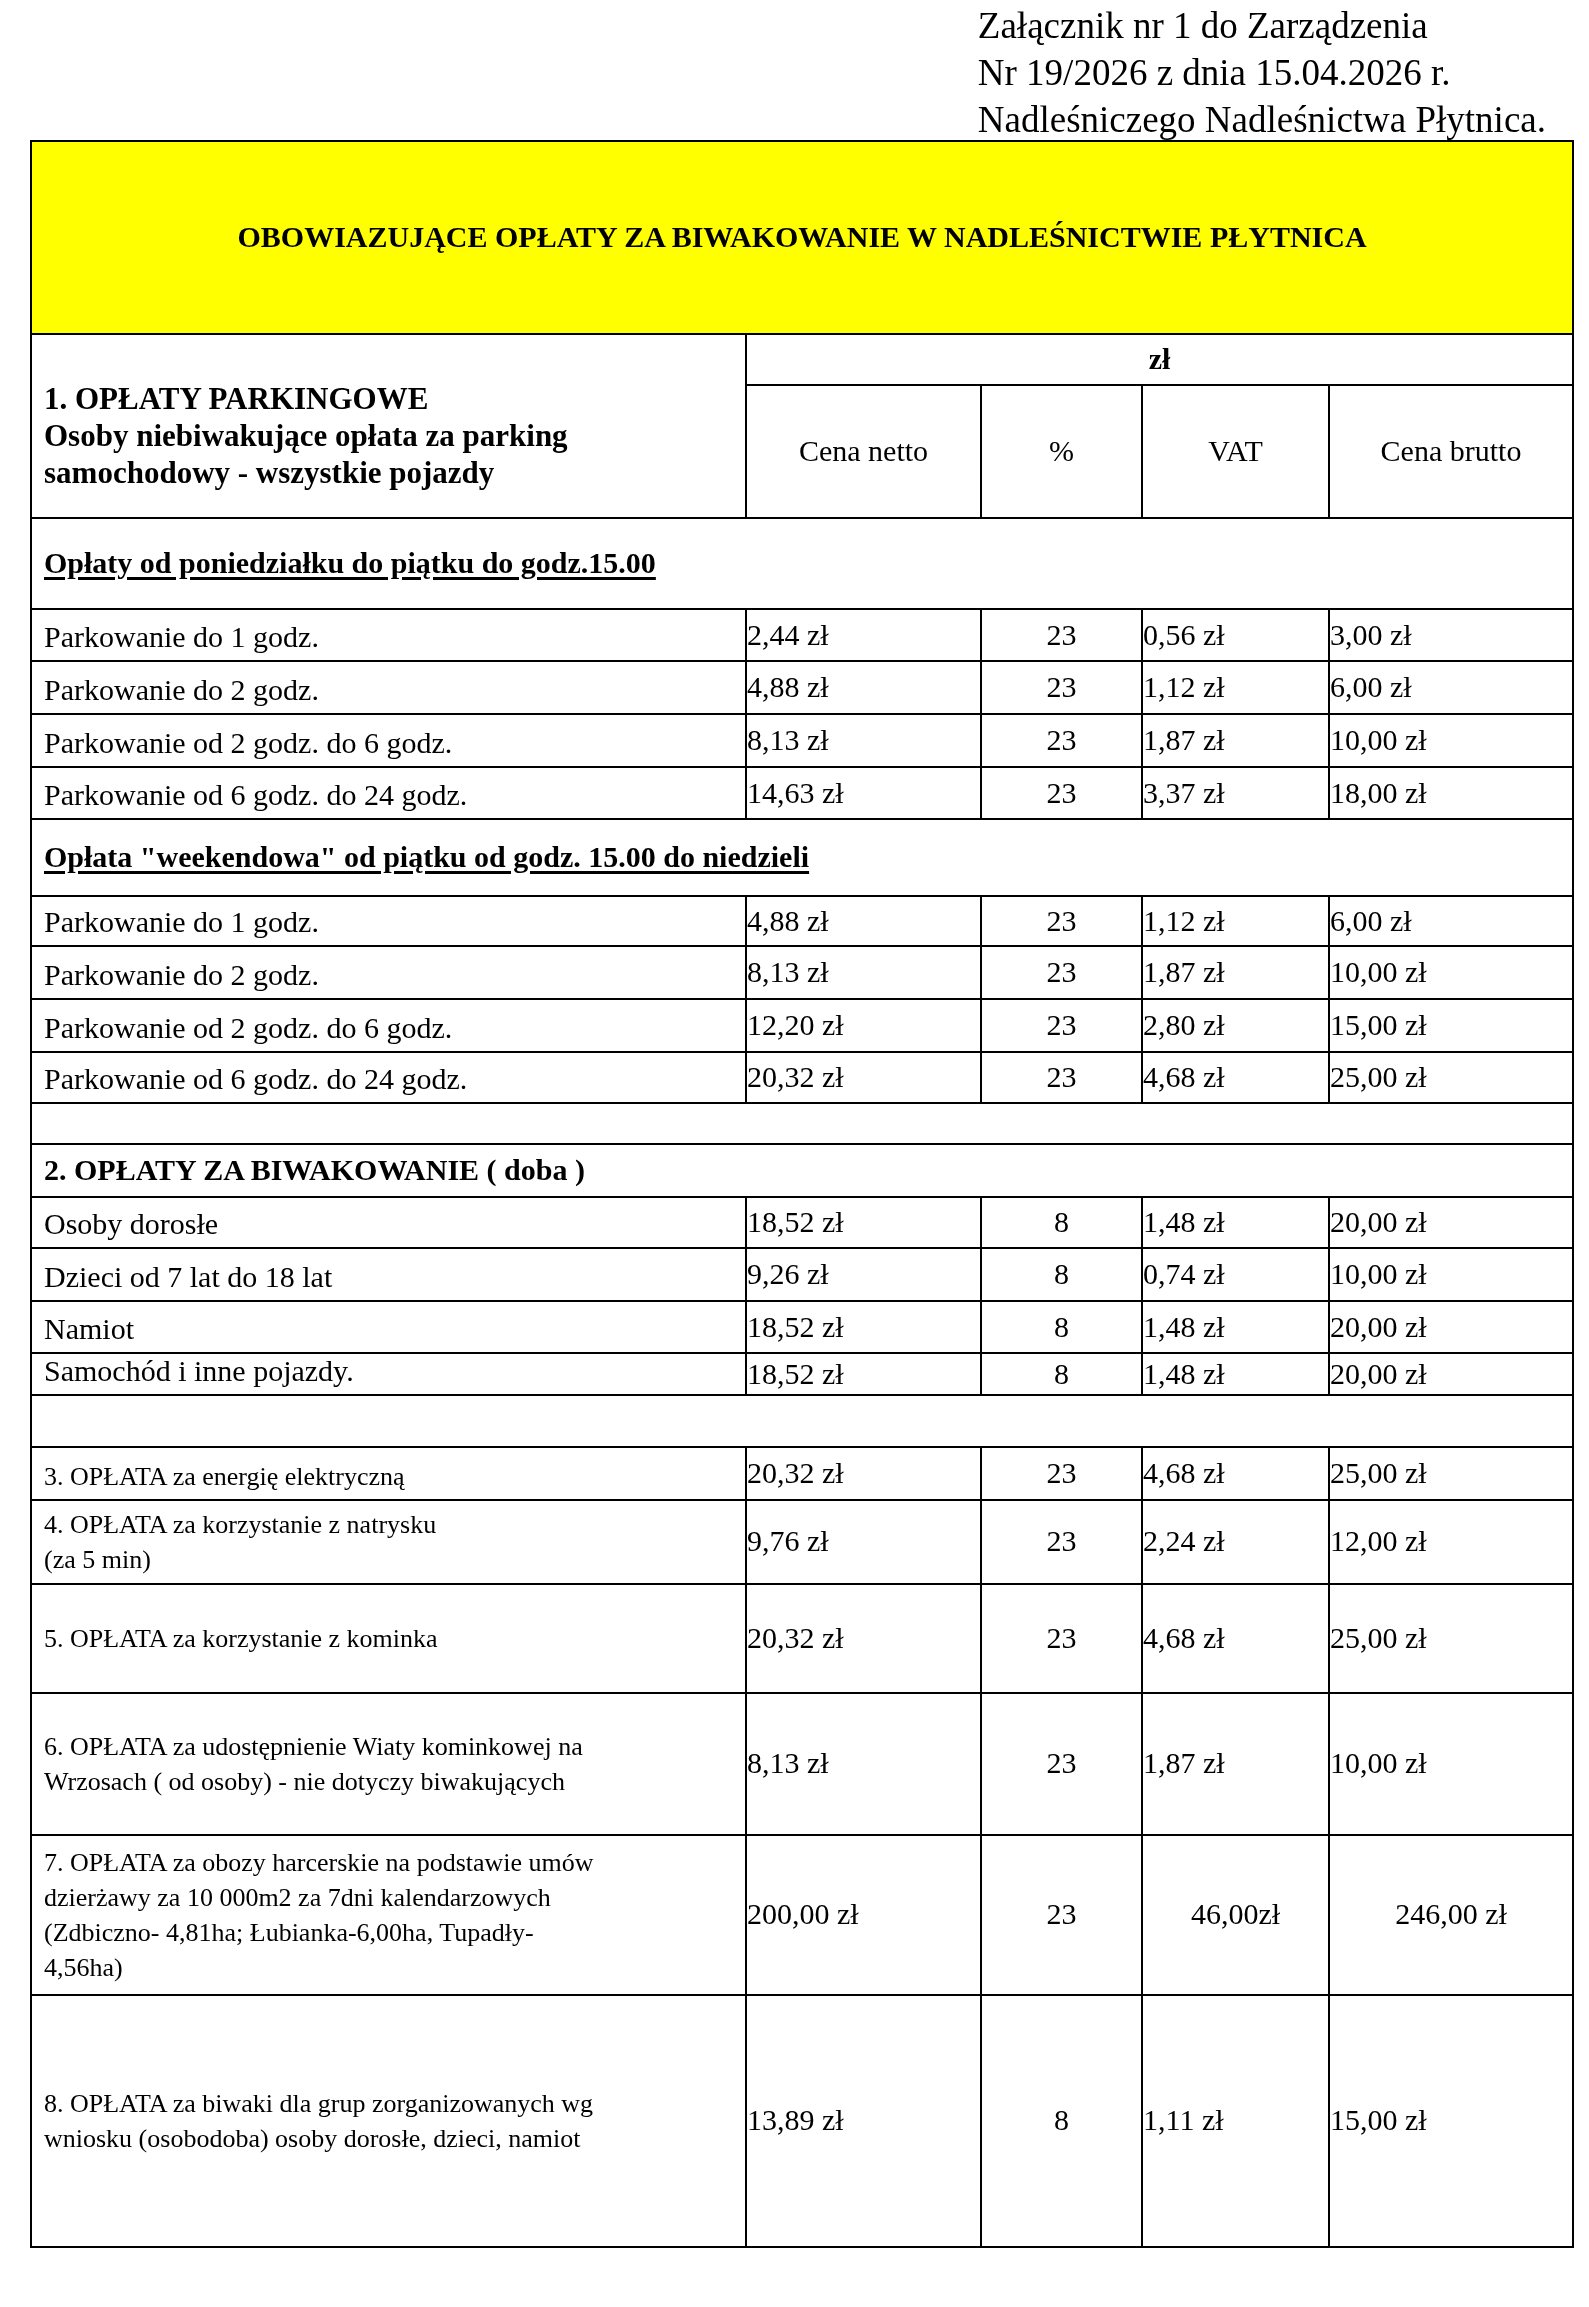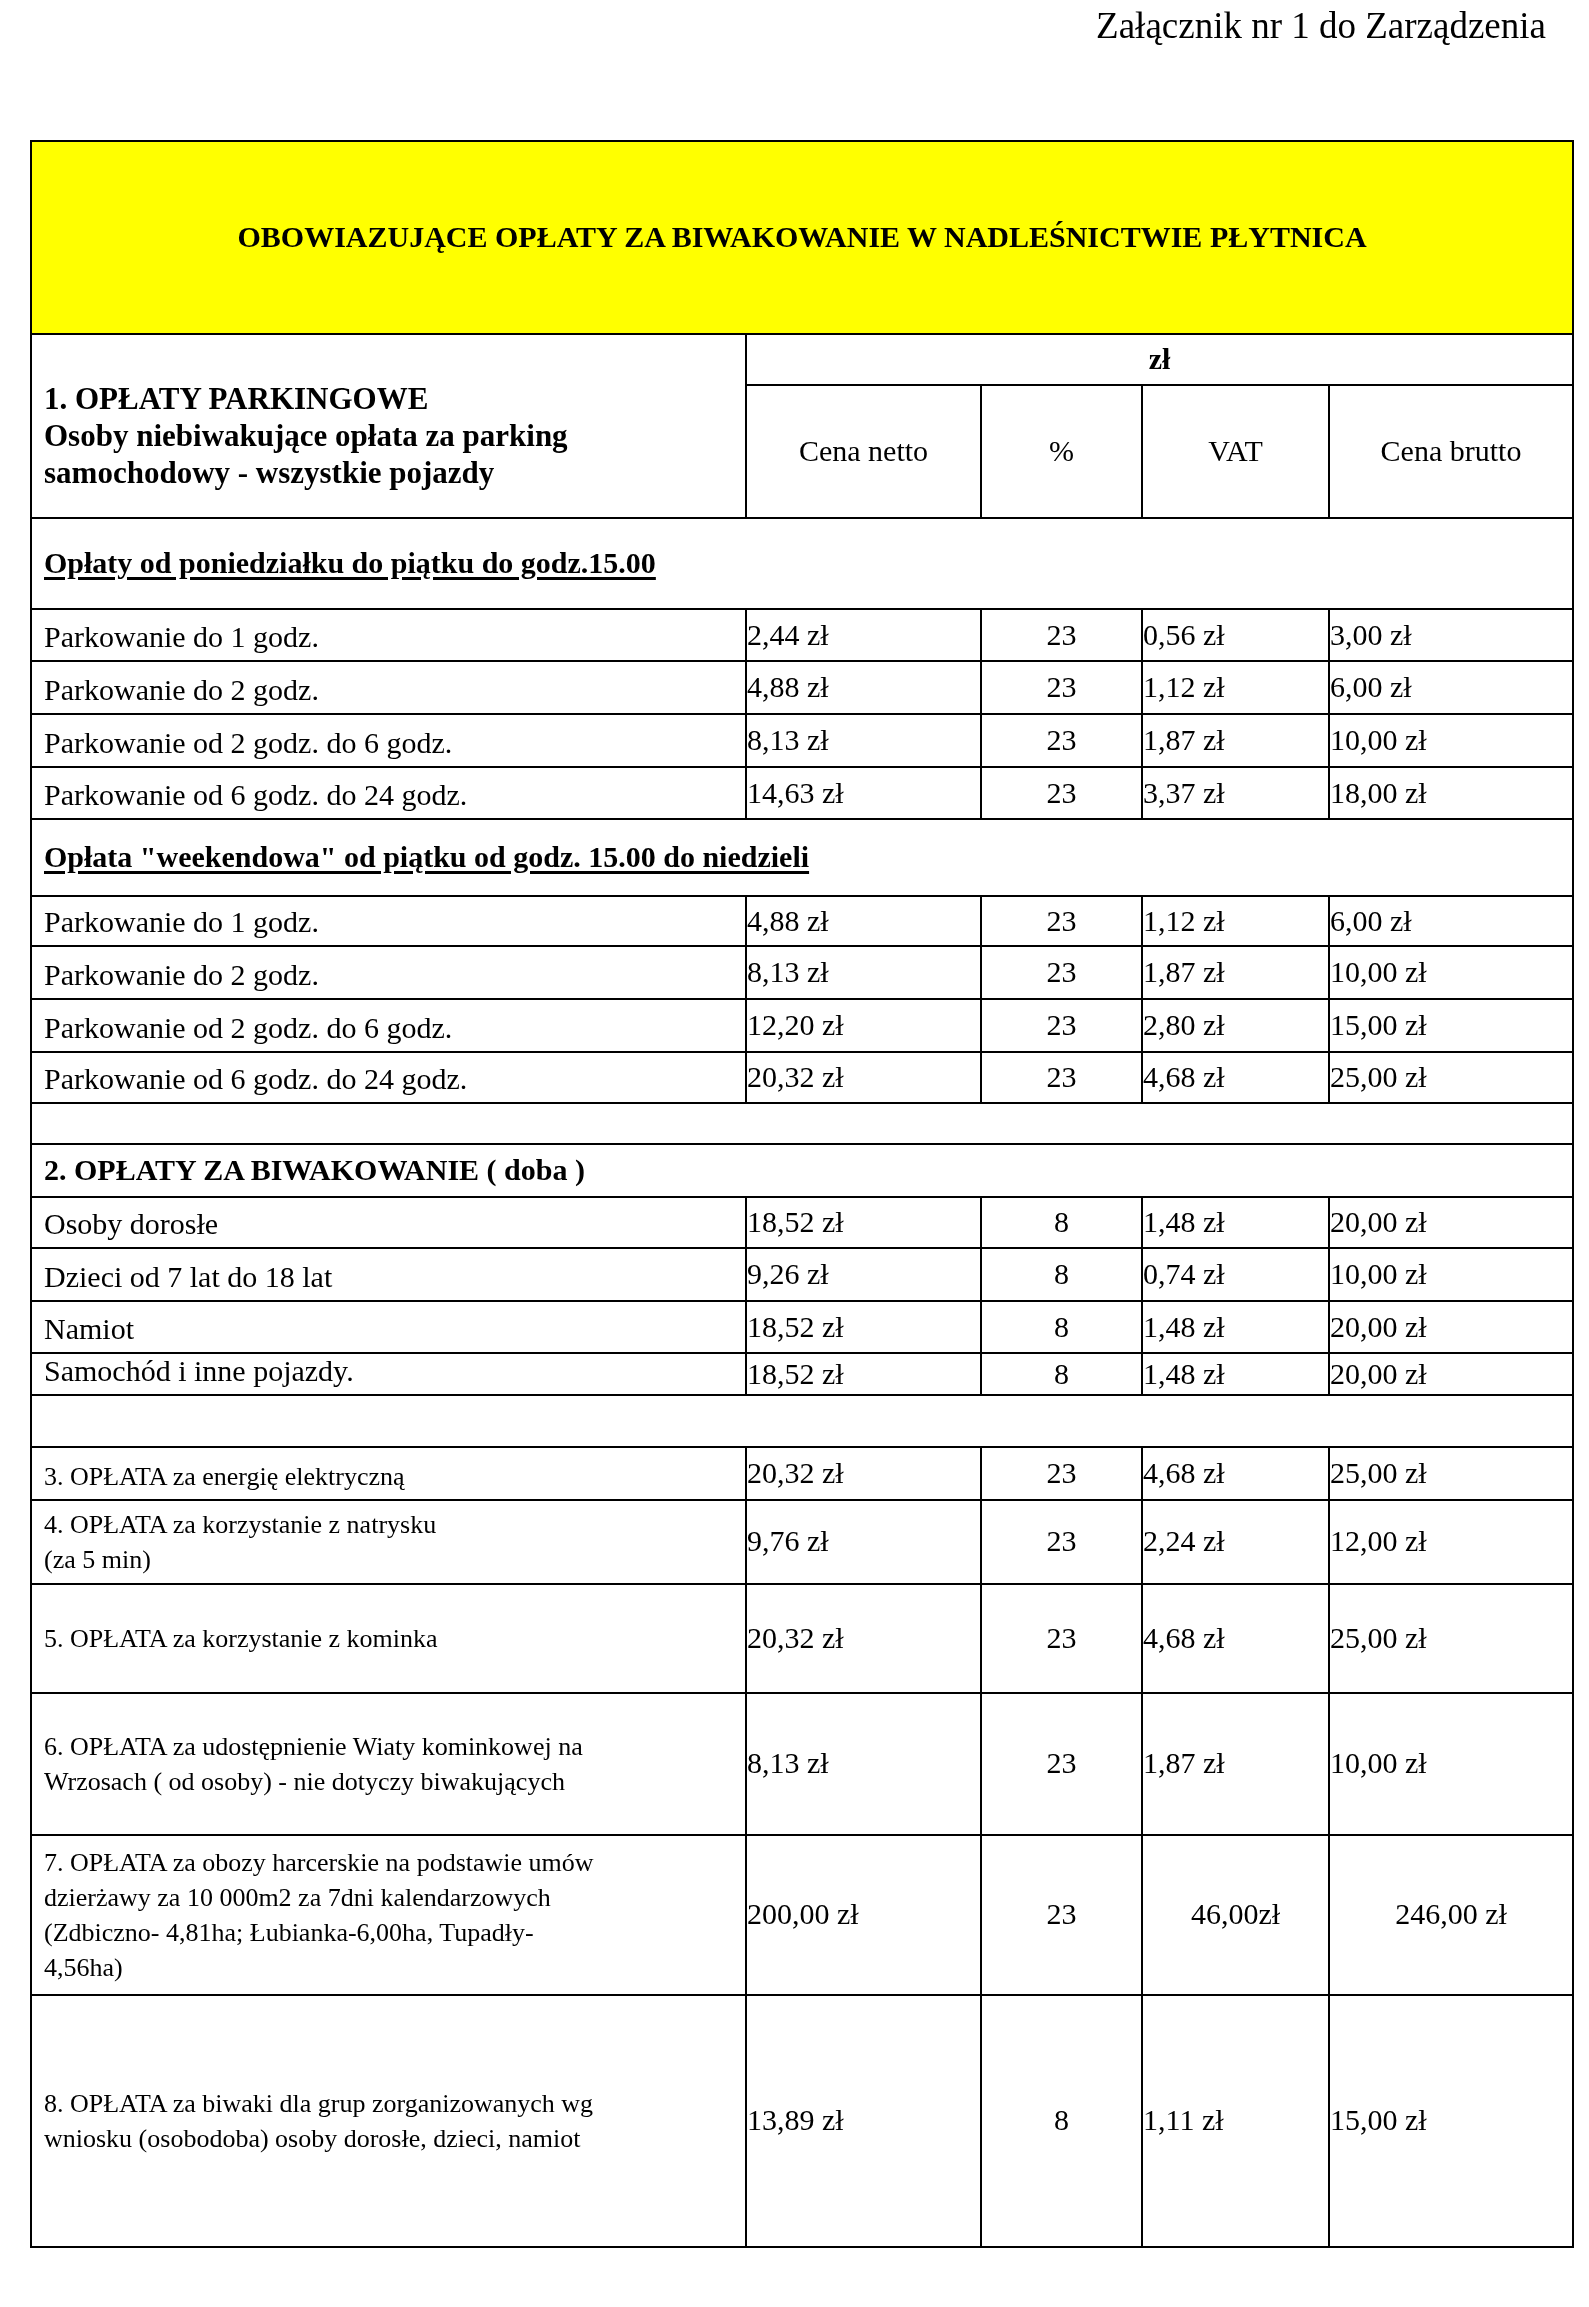--- a/index.html
+++ b/index.html
@@ -22,20 +22,22 @@
   .ctr { text-align: center; }
   .hdrtxt { font-weight: bold; font-size: 31px; line-height: 37px; }
   .sm { font-size: 26px; line-height: 35px; font-weight: normal; }
   .v-bottom { vertical-align: bottom !important; padding-bottom: 5.1px !important; }
 </style>
 </head>
 <body>
 
 <div class="note">
   <div>Załącznik nr 1 do Zarządzenia</div>
+  <div>Nr 19/2026 z dnia 15.04.2026 r.</div>
+  <div>Nadleśniczego Nadleśnictwa Płytnica.</div>
 </div>
 
 <table class="fees">
   <colgroup>
     <col class="c-label">
       <col class="c-net">
       <col class="c-pct">
       <col class="c-vat">
       <col class="c-gross">
   </colgroup>

